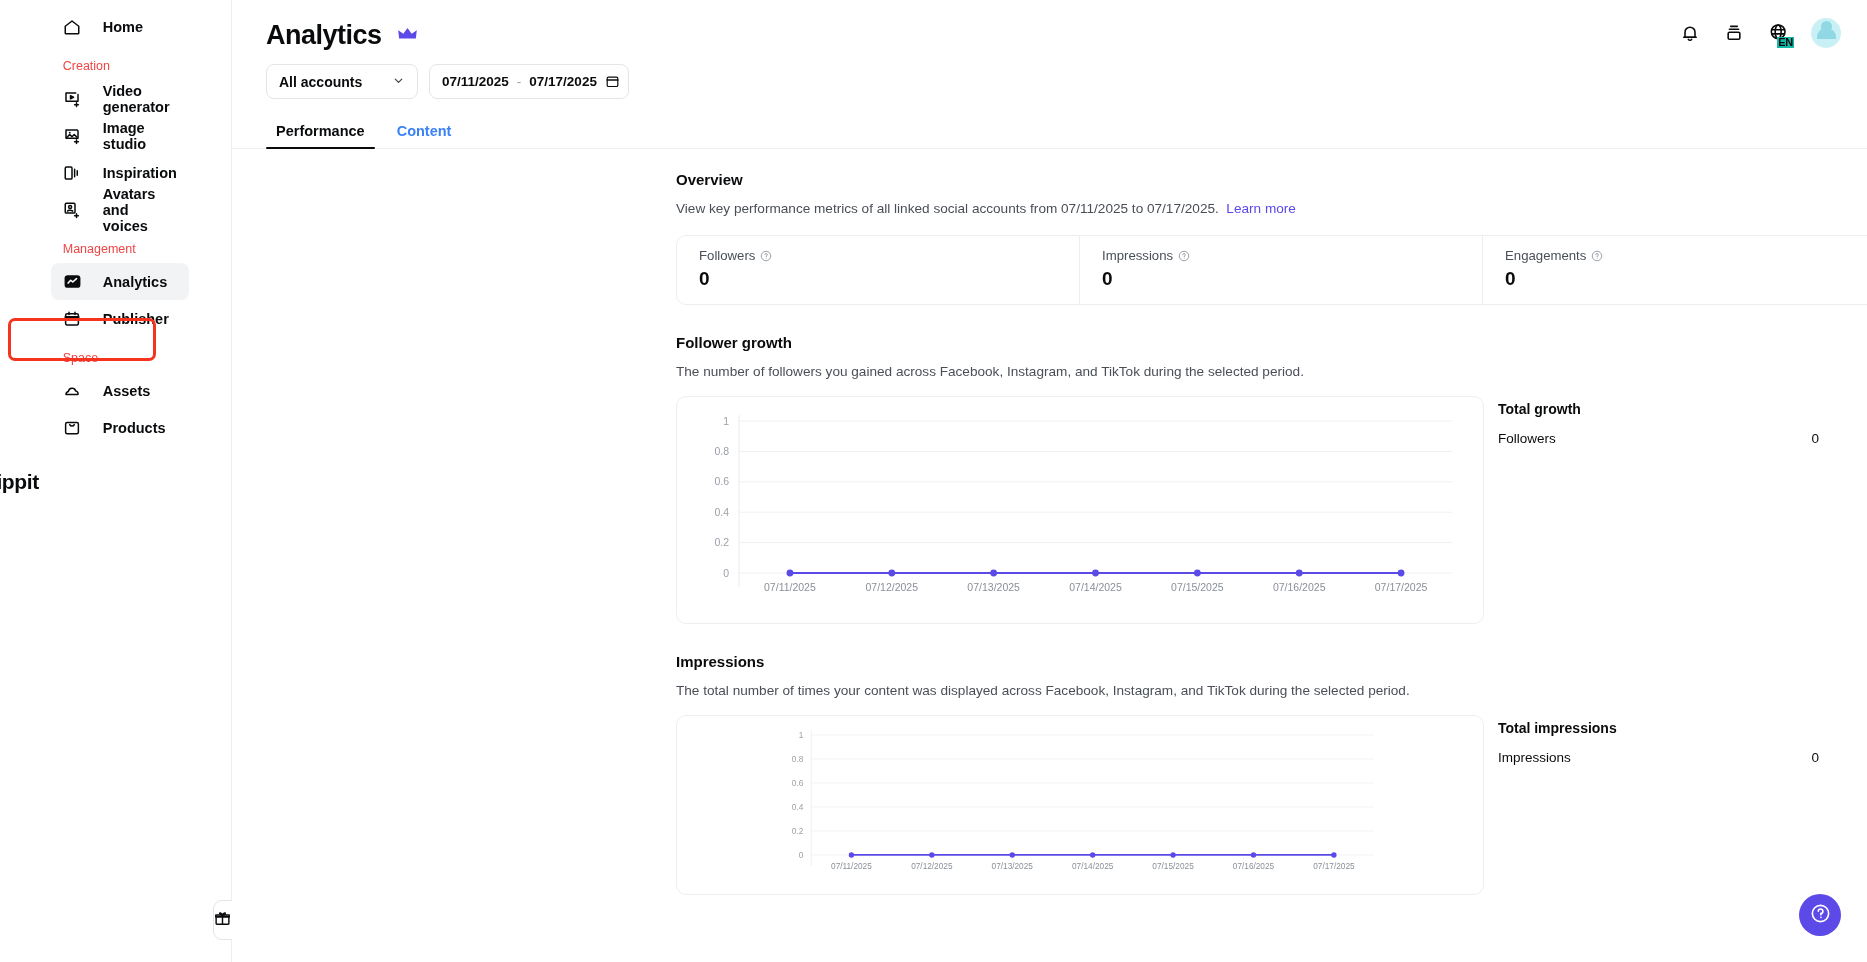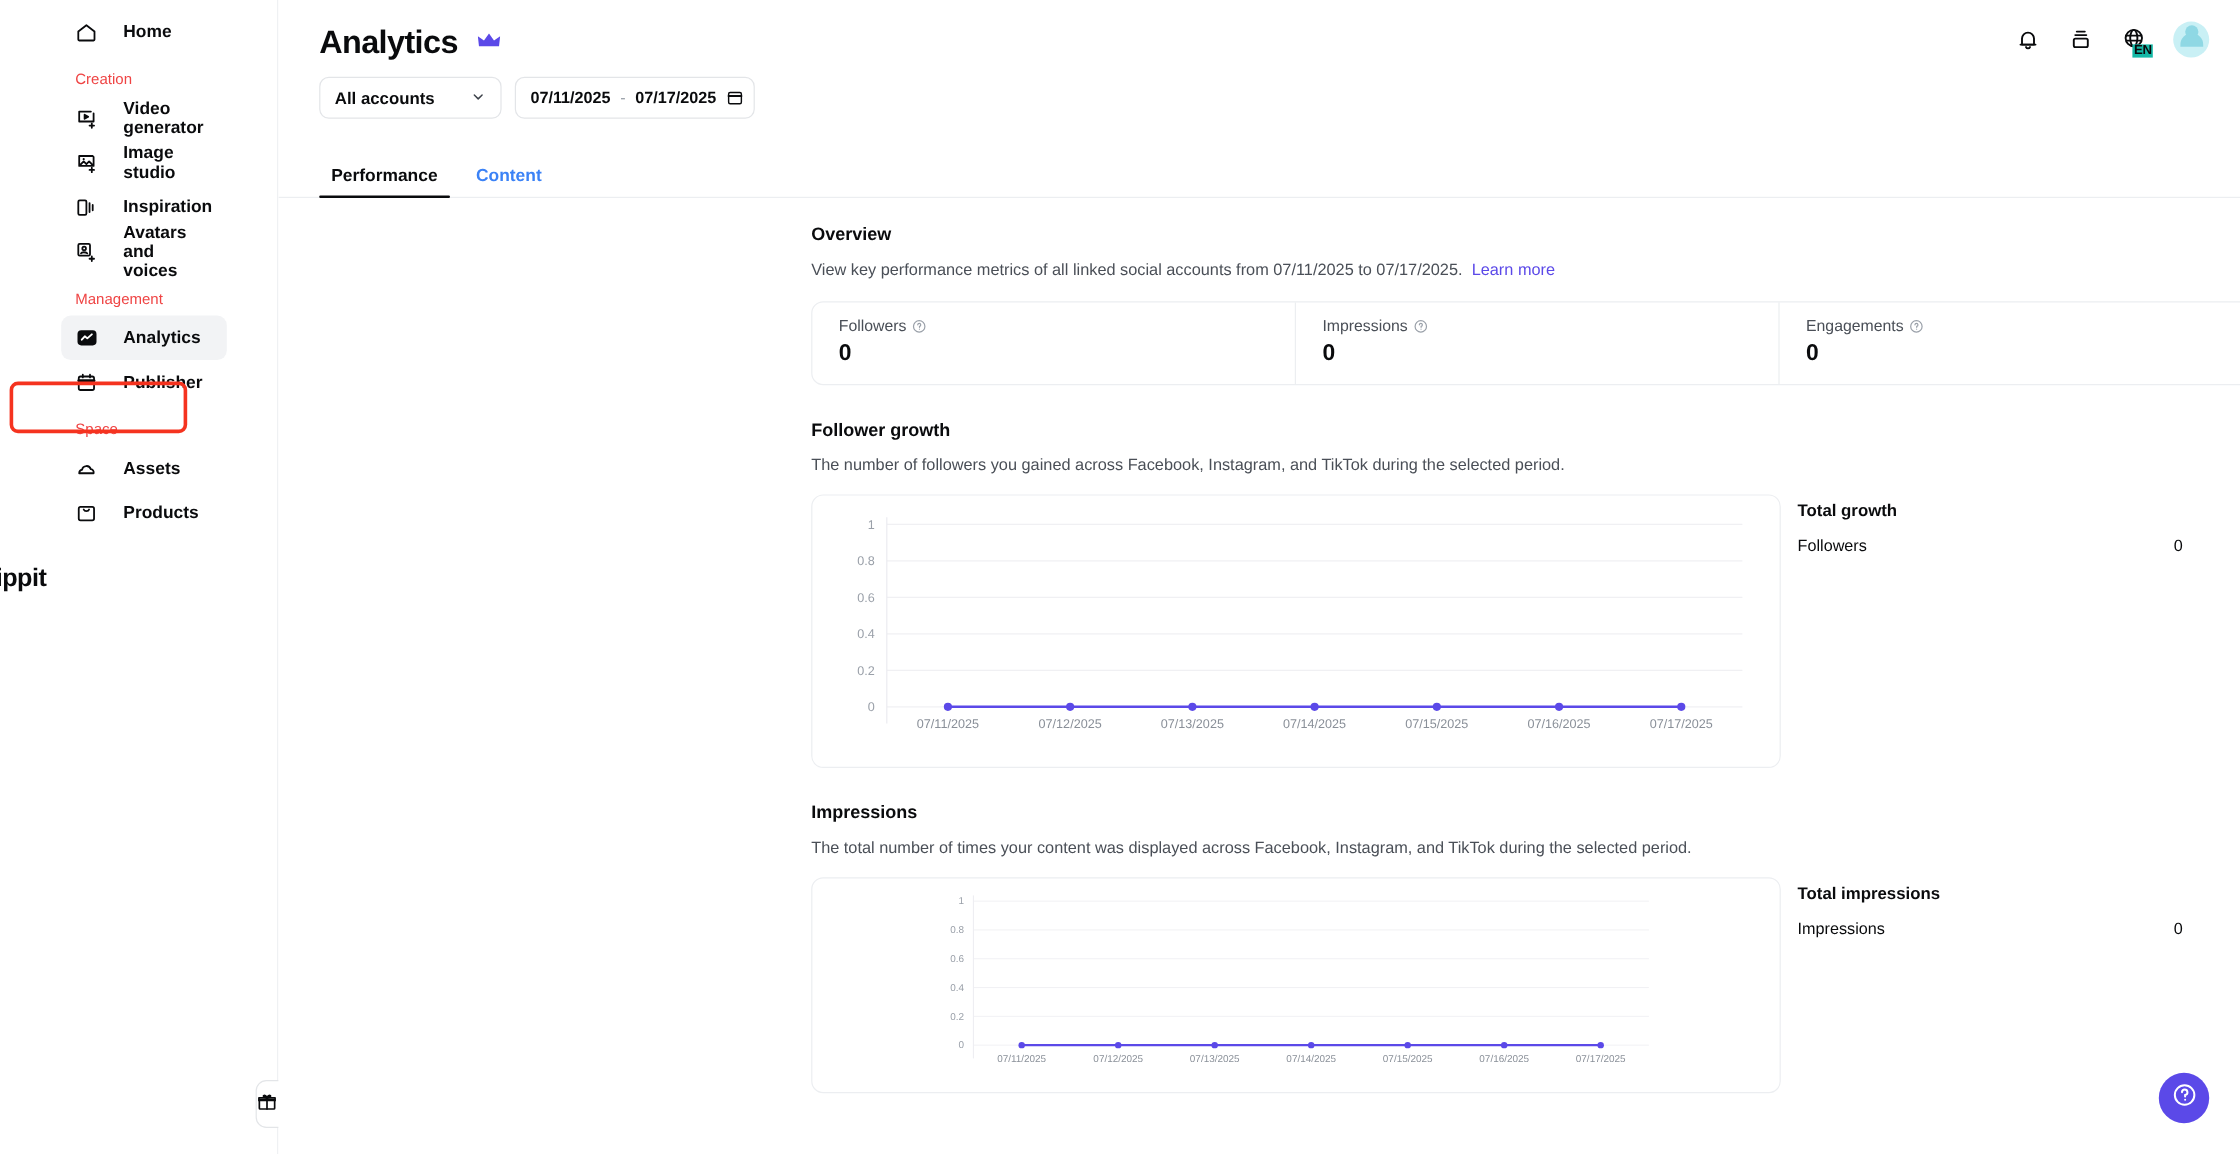--- a/index.html
+++ b/index.html
@@ -102,21 +102,21 @@
     width: 200px; height: 35px;
     border: 1px solid #e3e5e8; border-radius: 8px;
     display: flex; align-items: center; padding: 0 11px 0 12px;
     font-size: 13.5px; font-weight: 600; color: #0a0b0d; cursor: pointer; background: #fff; gap: 8px;
   }
   .date-sep { color: #9aa0a9; font-weight: 400; }
   .date-cal { margin-left: auto; display: flex; }
 
   .tabs {
     display: flex; align-items: flex-end; gap: 12px;
-    padding: 0 0 0 34px; margin-top: 32px;
+    padding: 0 0 0 34px; margin-top: 16px;
     border-bottom: 1px solid #eceef1;
     height: 34px;
   }
   .tab {
     font-size: 14.5px; font-weight: 700; color: #3b82f6;
     padding: 0 10px 9px; cursor: pointer; position: relative;
   }
   .tab.active { color: #0a0b0d; }
   .tab.active::after {
     content: ""; position: absolute; left: 0; right: 0; bottom: -1px;

